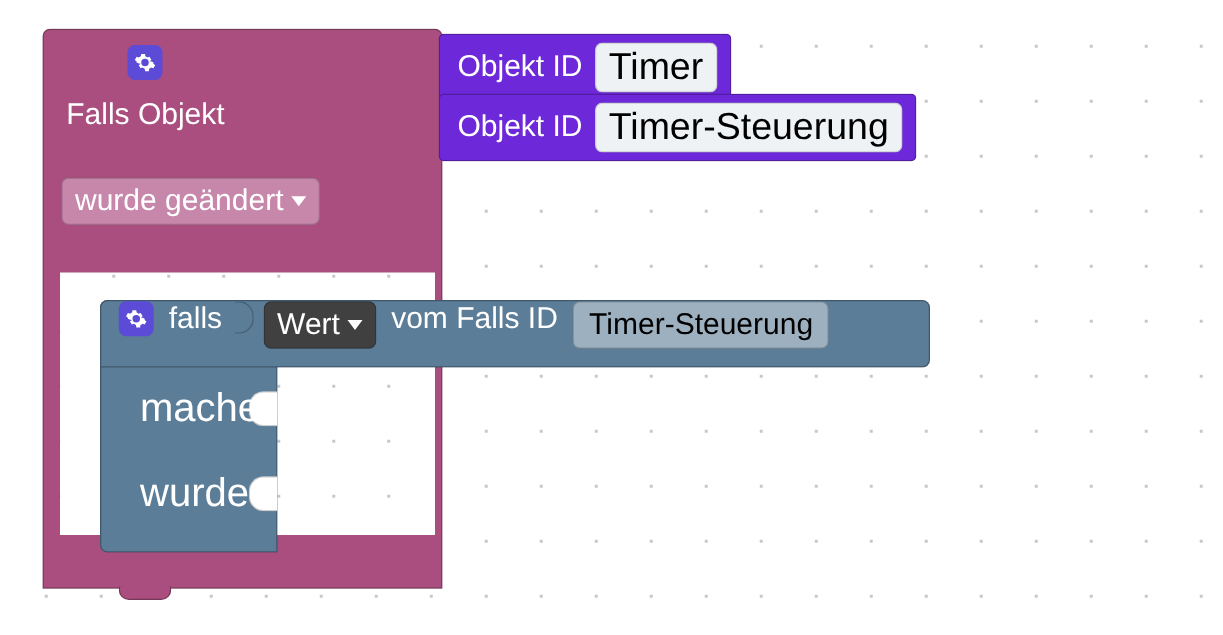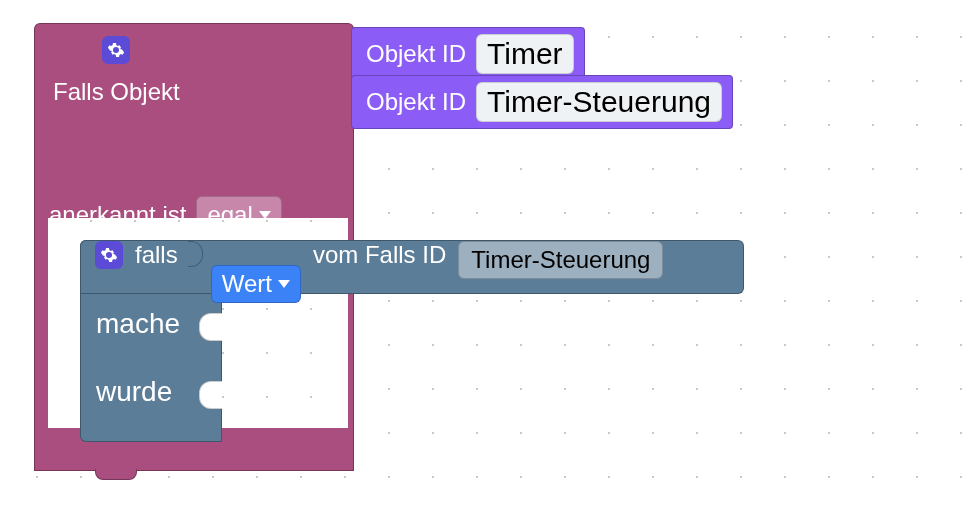--- a/index.html
+++ b/index.html
@@ -59,21 +59,21 @@
     position: absolute;
     left: 18px;
     top: 12px;
     display: flex;
     align-items: center;
     gap: 14px;
     flex-direction: column;
   }
   .objid-block {
     position: absolute;
-    background: #8b5cf6;
+    background: #6d28d9;
     color: #fff;
     border: 1px solid rgba(0,0,0,0.25);
     border-radius: 4px;
     display: flex;
     align-items: center;
     padding: 6px 10px 6px 14px;
     gap: 10px;
     font-size: 24px;
   }
   .objid-block .value-pill {
@@ -88,21 +88,21 @@
     background: #c687ab;
     border: 1px solid rgba(0,0,0,0.2);
     border-radius: 6px;
     color: #fff;
     padding: 4px 10px;
     display: inline-flex;
     align-items: center;
     gap: 6px;
     font-size: 24px;
   }
-  .dropdown-pill.blue { background: #3b82f6; margin-top: 24px; }
+  .dropdown-pill.blue { background: #404040; }
   .tri-down {
     width: 0; height: 0;
     border-left: 6px solid transparent;
     border-right: 6px solid transparent;
     border-top: 8px solid #fff;
     display: inline-block;
   }
   .row {
     position: absolute;
     display: flex;
@@ -134,21 +134,22 @@
     align-items: flex-start;
     padding-left: 14px;
     gap: 12px;
     color: #fff;
     font-size: 24px;
     box-sizing: content-box;
   }
   .inner-label {
     position: absolute;
     color: #fff;
-    font-size: 28px;
+    font-size: 32px;
+    margin-left: 16px;
   }
   .slot-notch {
     position: absolute;
     right: -1px;
     width: 22px;
     height: 26px;
     background: #fff;
     border-left: 1px solid rgba(0,0,0,0.2);
     border-top: 1px solid rgba(0,0,0,0.2);
     border-bottom: 1px solid rgba(0,0,0,0.2);
@@ -187,28 +188,27 @@
       <svg viewBox="0 0 24 24" fill="#fff">
           <path d="M12 8a4 4 0 100 8 4 4 0 000-8zm9 4a7 7 0 01-.1 1.2l2 1.6-2 3.4-2.4-.8a7 7 0 01-2 1.2l-.4 2.6h-4l-.4-2.6a7 7 0 01-2-1.2l-2.4.8-2-3.4 2-1.6A7 7 0 013 12a7 7 0 01.1-1.2l-2-1.6 2-3.4 2.4.8a7 7 0 012-1.2L8 2.8h4l.4 2.6a7 7 0 012 1.2l2.4-.8 2 3.4-2 1.6A7 7 0 0121 12z"></path>
         </svg>
     </span>
     <span>Falls Objekt</span>
   </div>
 
   <div class="puzzle-tab" style="background:#a94e7e; right:-14px; top:30px;"></div>
   <div class="puzzle-tab" style="background:#a94e7e; right:-14px; top:78px;"></div>
 
-
-  <div class="row" style="left:14px; top:172px;">
-    <span>anerkannt ist</span>
+  <div class="row" style="left:14px; top:118px;">
     <span class="dropdown-pill">
-      <span>egal</span>
+      <span>wurde geändert</span>
       <span class="tri-down"></span>
     </span>
   </div>
+
 </div>
 
 <div class="outer-cutout">
   <div class="grid-bg" style="background-position: -67px -195px;"></div>
 </div>
 
 <div class="objid-block" style="left:351px; top:27px;">
   <span>Objekt ID</span>
   <span class="value-pill">Timer</span>
 </div>

